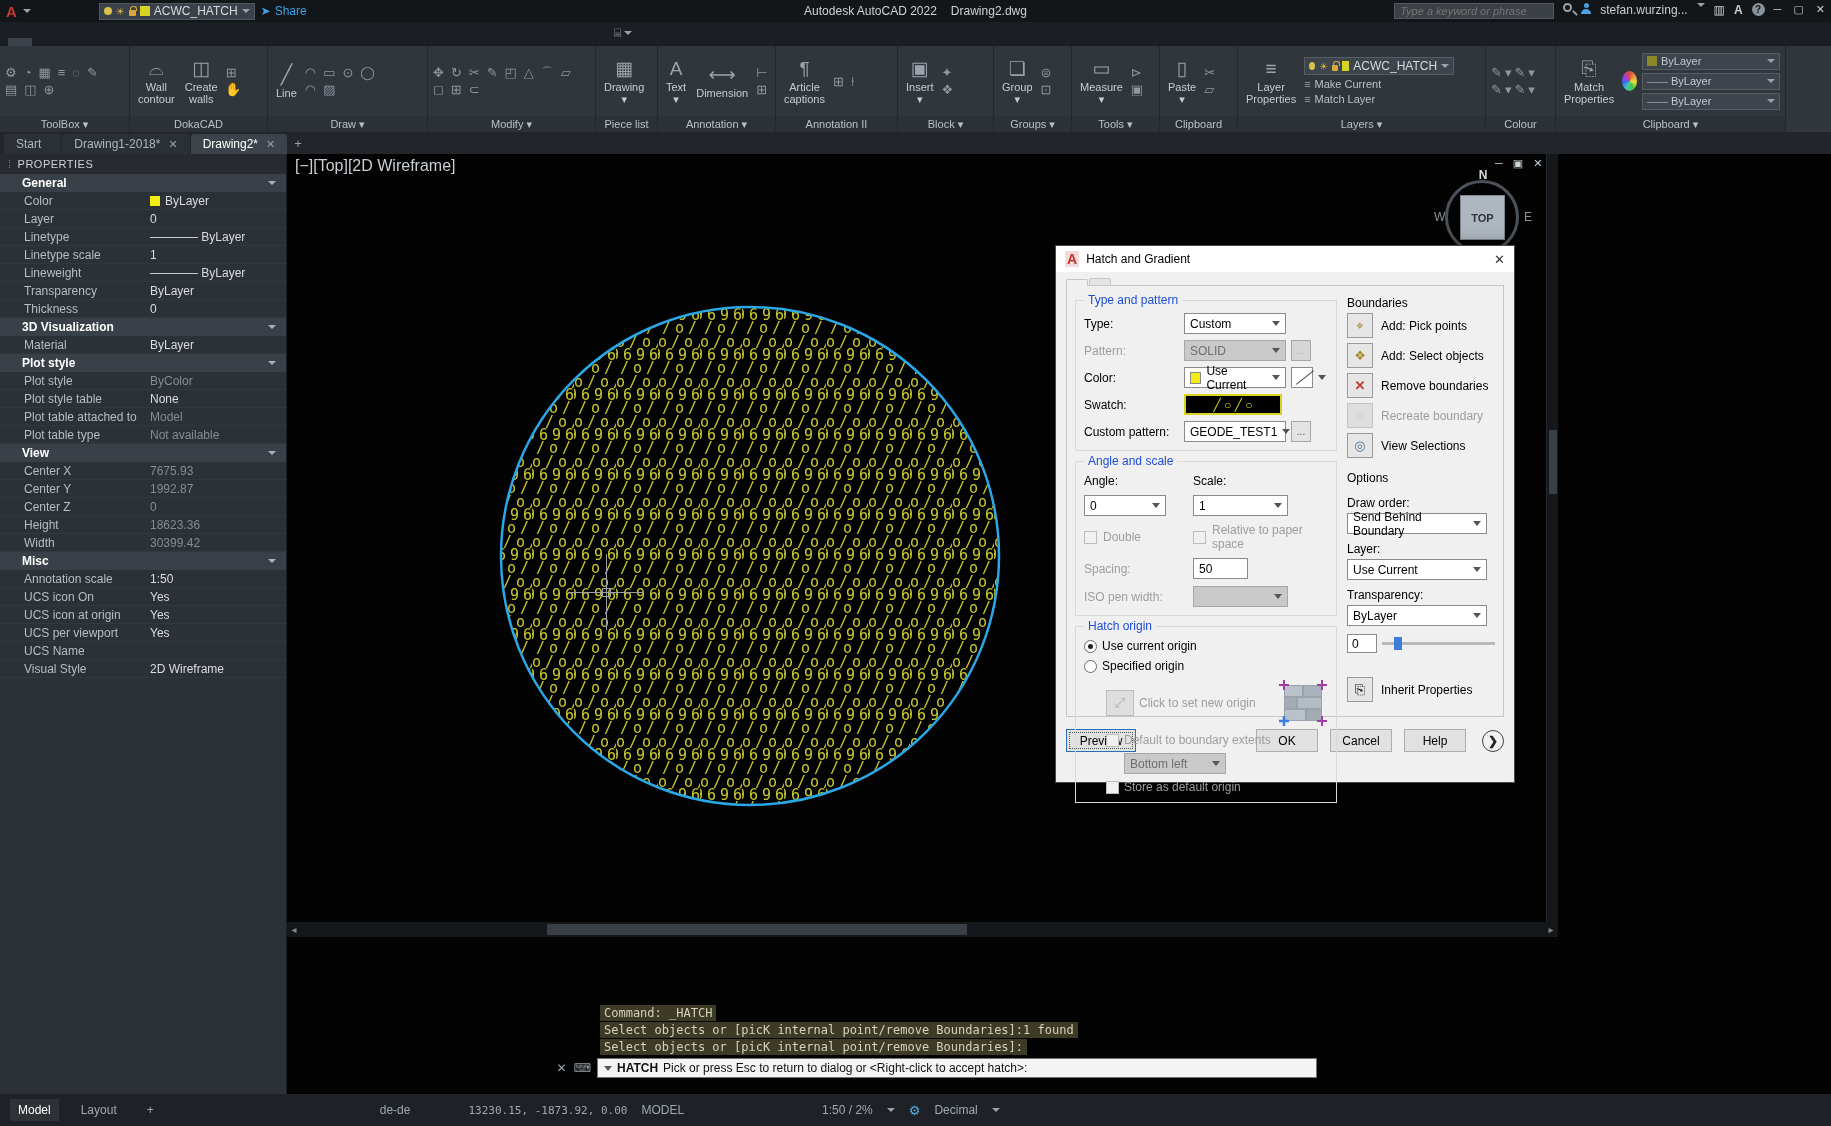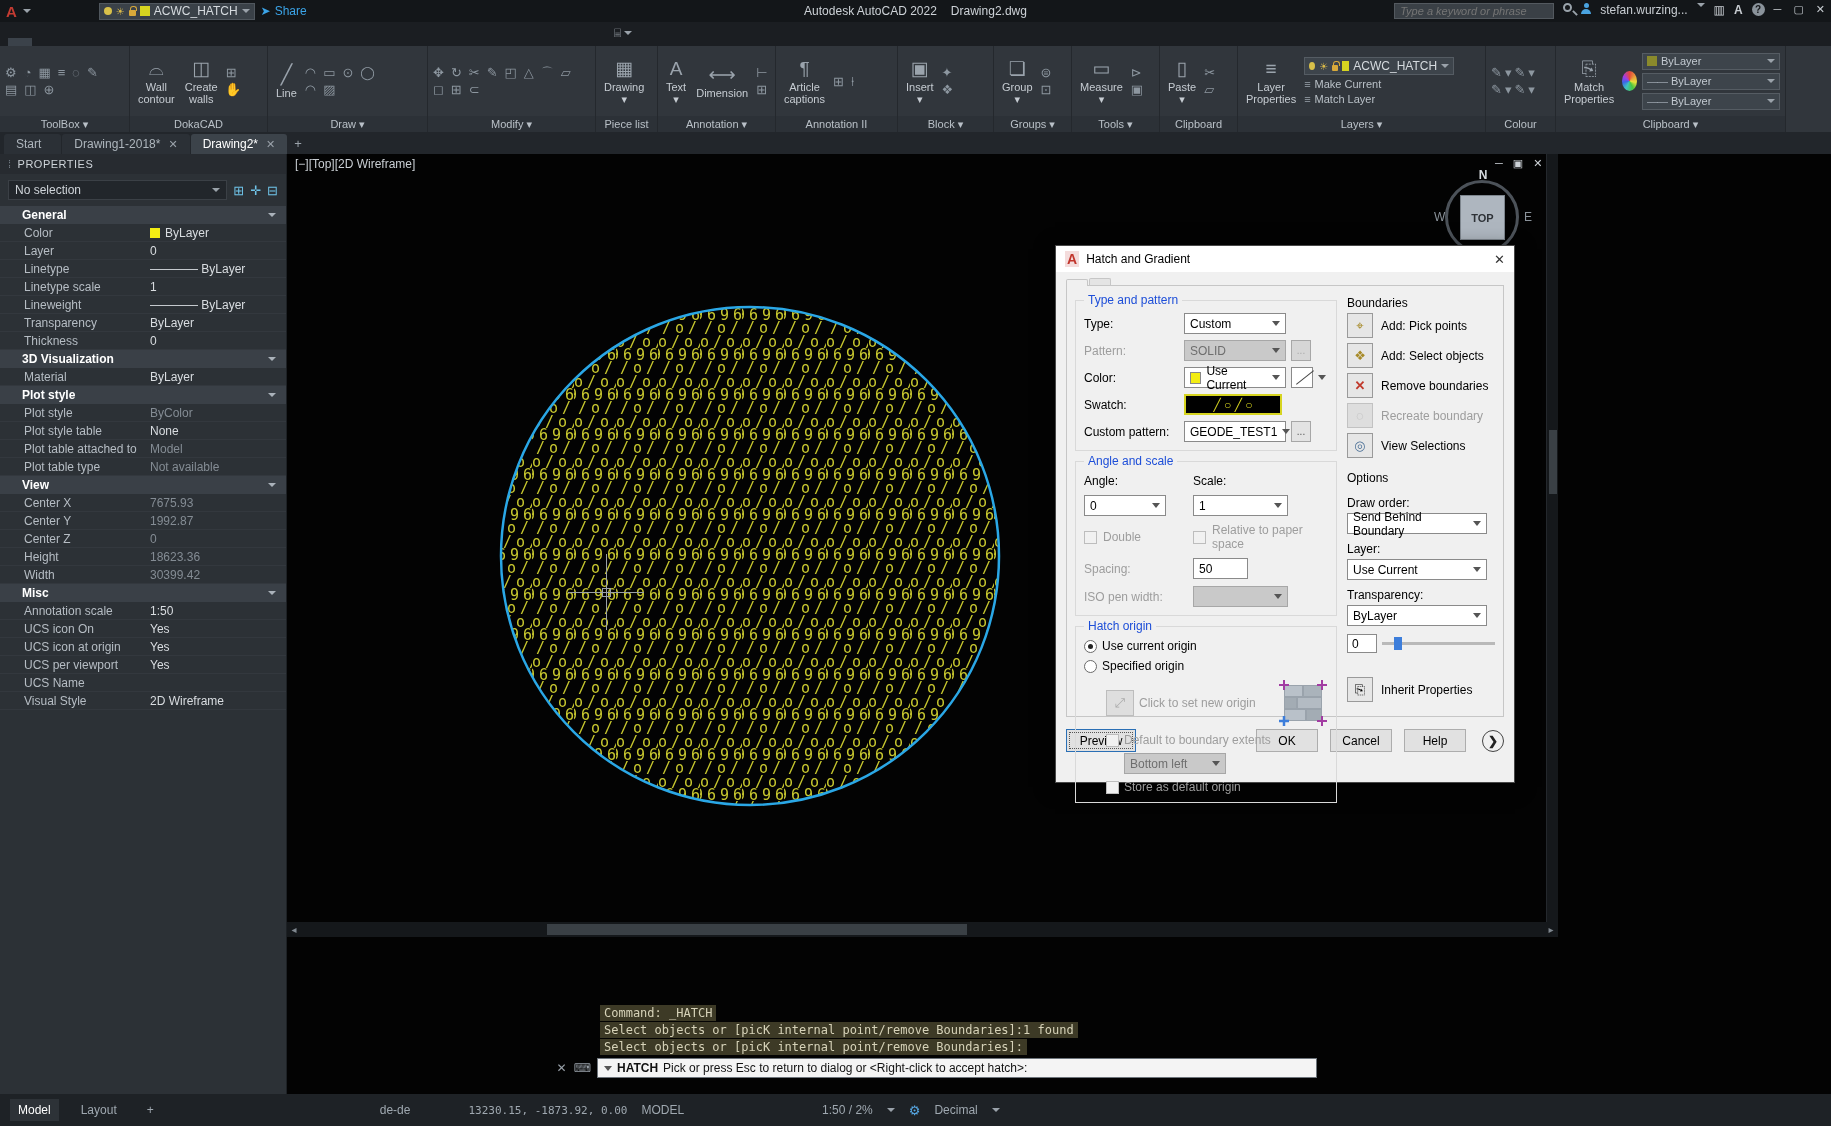--- a/index.html
+++ b/index.html
@@ -76,21 +76,21 @@
   .prow .plab{width:150px;padding-left:24px;color:#b6bdc4;overflow:hidden;white-space:nowrap;}
   .prow .pval{flex:1;color:#d9dde1;overflow:hidden;white-space:nowrap;}
   .prow.sec{background:#3a4047;border-bottom:none;}
   .prow.sec .plab{padding-left:22px;color:#fff;font-weight:bold;width:auto;flex:1;}
   .prow.sec::after{content:"";width:0;height:0;border-left:4px solid transparent;border-right:4px solid transparent;border-top:4px solid #aab2ba;margin-right:10px;}
   .prow.dim .pval{color:#848c94;}
   .prow.swatch .pval::before{content:"";display:inline-block;width:10px;height:10px;background:#f3ed13;margin-right:5px;vertical-align:-1px;}
 
   
   .canvas{position:absolute;left:287px;top:0;width:1544px;height:100%;background:#030303;overflow:hidden;}
-  .vp-label{position:absolute;left:8px;top:3px;color:#c9ced3;font-size:12px;}
+  .vp-label{position:absolute;left:8px;top:3px;color:#c9ced3;font-size:16px;}
   .vp-ctrl{position:absolute;left:1208px;top:3px;display:flex;gap:10px;color:#cdd2d7;font-size:11px;}
   
   .vc{position:absolute;left:1146px;top:14px;width:100px;height:100px;}
   .vc .ring{position:absolute;left:12px;top:12px;width:74px;height:74px;border:3px solid #596069;border-radius:50%;opacity:.85;}
   .vc .n{position:absolute;left:50%;top:0;transform:translateX(-50%);color:#d6dbdf;font-weight:bold;}
   .vc .w{position:absolute;left:1px;top:42px;color:#8a929a;}
   .vc .e{position:absolute;right:1px;top:42px;color:#8a929a;}
   .vc .face{position:absolute;left:27px;top:27px;width:45px;height:45px;background:#aeb6bf;display:flex;align-items:center;justify-content:center;color:#2e3237;font-weight:bold;font-size:11px;border:1px solid #7d858d;}
   
   .xh{position:absolute;left:319px;top:438px;width:0;height:0;}
@@ -483,29 +483,20 @@
     <span class="ftab-add">+</span>
   </div>
 
   <div class="main">
 
     <div class="palette">
       <div class="pal-head">
         <span class="grip">⁞</span>
         <span>PROPERTIES</span>
       </div>
-      <div class="pal-combo-row">
-        <span class="pal-combo">
-          <span>No selection</span>
-            <span class="ca"></span>
-        </span>
-        <span class="pal-ico">⊞</span>
-        <span class="pal-ico">✛</span>
-        <span class="pal-ico">⊟</span>
-      </div>
       <div>
 
       <div class="prow sec">
             <span class="plab">General</span>
             <span class="pval"></span>
           </div>
           <div class="prow swatch">
             <span class="plab">Color</span>
             <span class="pval">ByLayer</span>
           </div>

